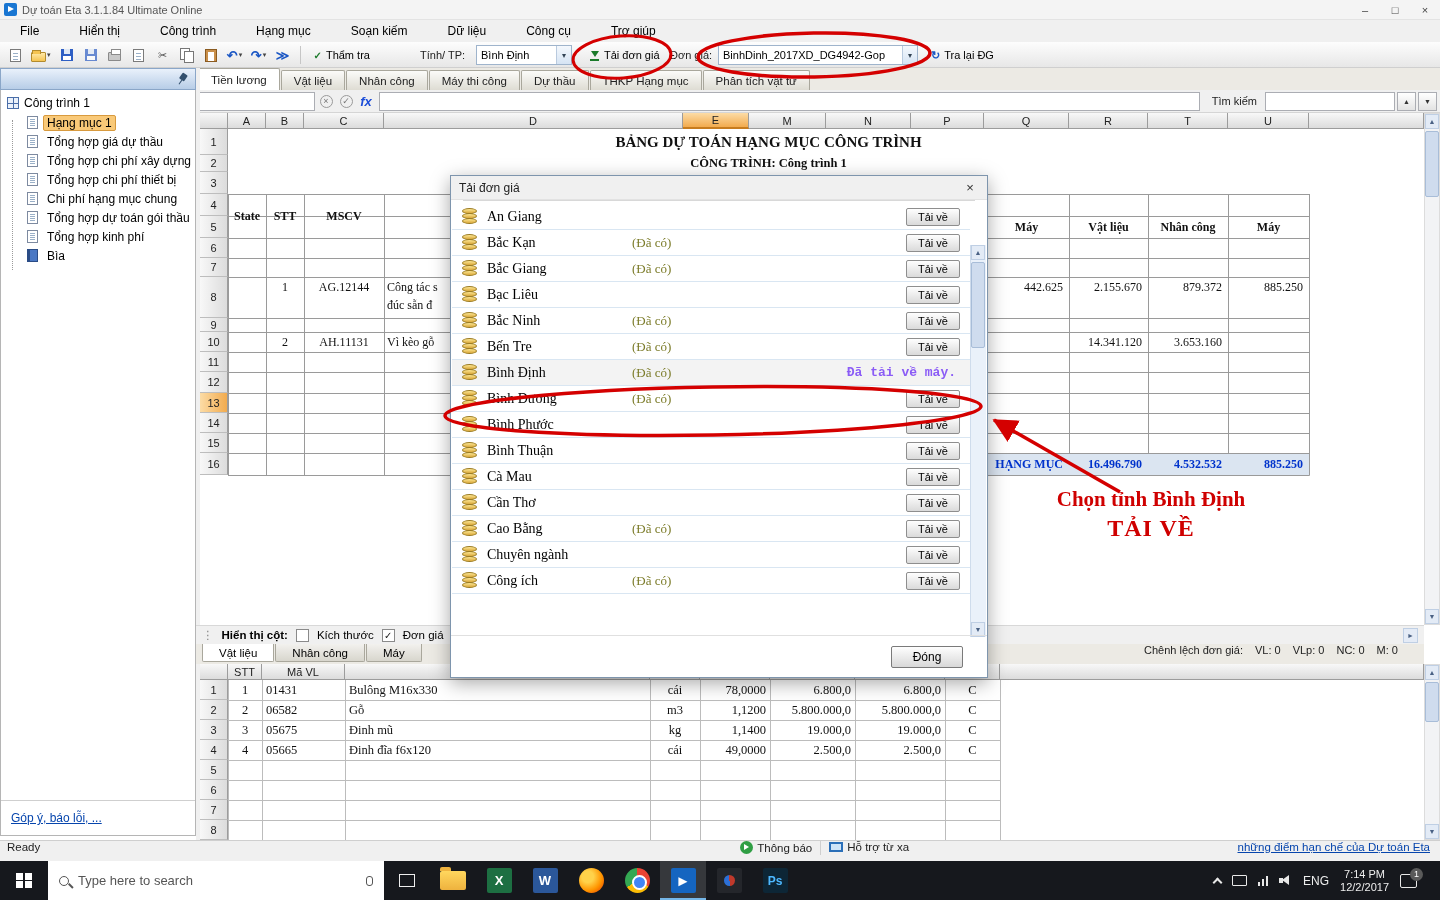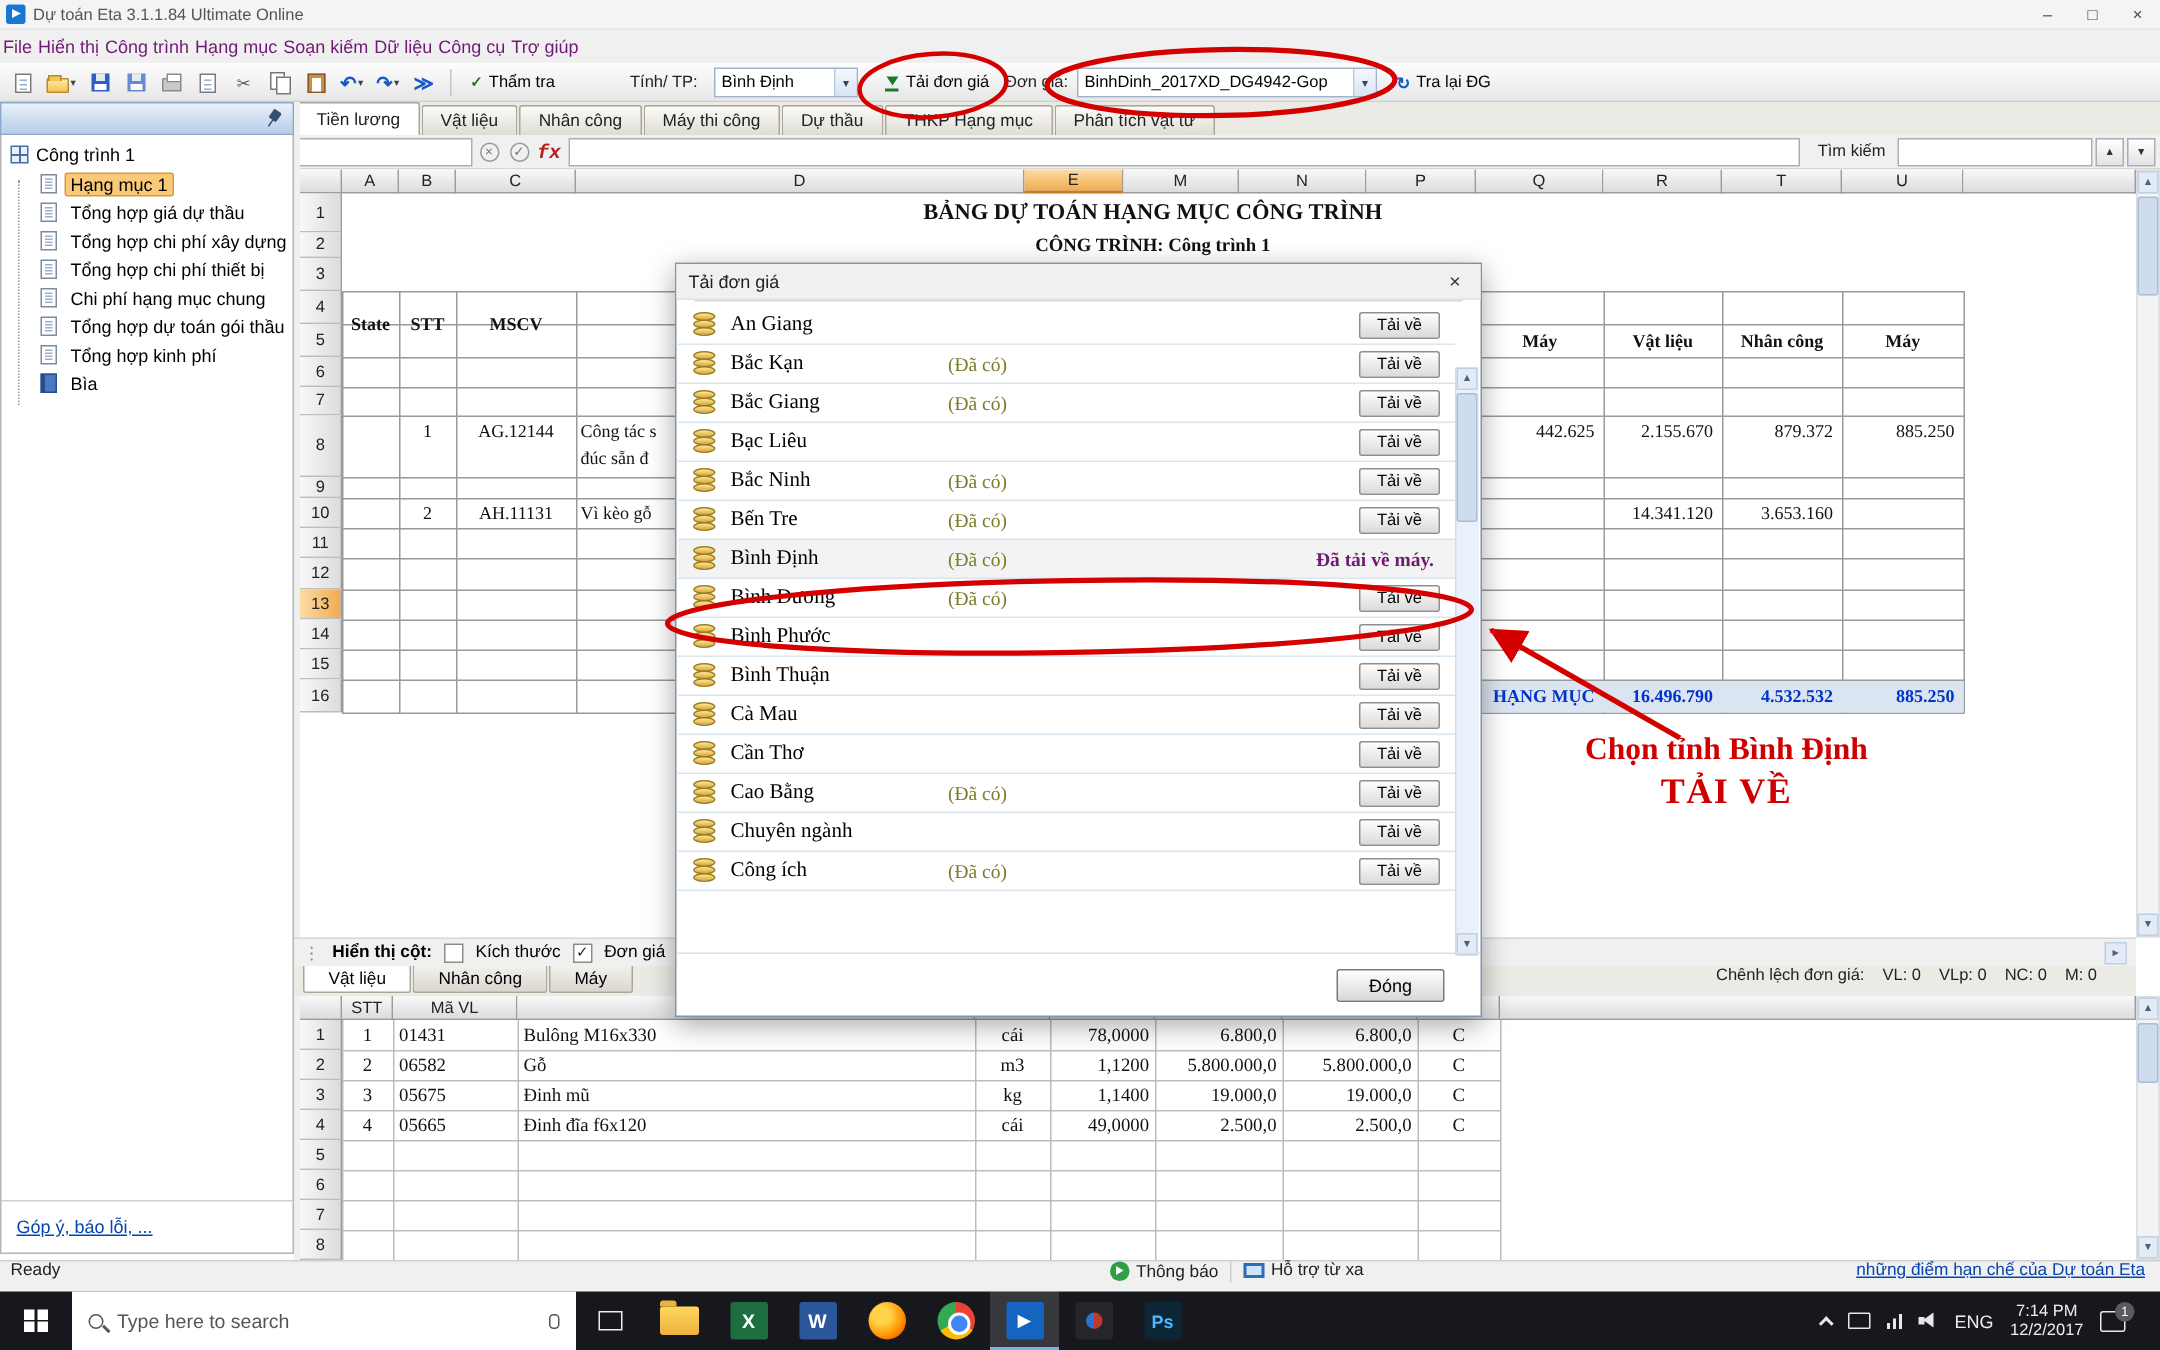--- a/index.html
+++ b/index.html
@@ -5,21 +5,21 @@
 *{margin:0;padding:0;box-sizing:border-box}
 html,body{width:1440px;height:900px}
 body{position:relative;overflow:hidden;background:#fff;font-family:"Liberation Sans",sans-serif;font-size:12px;color:#000}
 
 #titlebar{position:absolute;left:0;top:0;width:1440px;height:20px;background:#f4f4f4;border-bottom:1px solid #e3e3e3;display:flex;align-items:center;font-size:11px;color:#555}
 #app-logo{width:13px;height:13px;margin:0 5px 0 4px;background:#1976d2;border-radius:2px;position:relative;flex:none}
 #app-logo::after{content:"";position:absolute;left:4px;top:3px;border-left:6px solid #fff;border-top:3.5px solid transparent;border-bottom:3.5px solid transparent}
 .wbtn{width:30px;height:20px;display:flex;align-items:center;justify-content:center;color:#444;font-size:11px}
 
 #menubar{position:absolute;left:0;top:20px;width:1440px;height:22px;background:#f0f0f0;display:flex;align-items:center}
-.menu-item{padding:0 2px;height:100%;display:flex;align-items:center;font-size:12px;color:#701a75}
+.menu-item{padding:0 20px;height:100%;display:flex;align-items:center;font-size:12px;color:#000000}
 
 #toolbar{position:absolute;left:0;top:42px;width:1440px;height:26px;background:linear-gradient(#fdfdfd,#e7e7e7);border-bottom:1px solid #cfcfcf}
 #toolbar-left{position:absolute;left:4px;top:0;height:26px;display:flex;align-items:center;gap:2px}
 #toolbar-right{position:absolute;left:420px;top:0;height:26px;display:flex;align-items:center}
 .tbtn{height:22px;min-width:22px;padding:0 2px;border:1px solid transparent;border-radius:2px;display:flex;align-items:center;justify-content:center;gap:1px}
 .tsep{width:1px;height:18px;background:#c6c6c6;margin:0 4px}
 .tlabel{font-size:11px;color:#222;white-space:nowrap}
 .combo{height:20px;background:#fff;border:1px solid #9fb4cc;display:flex;align-items:center;font-size:11px;padding-left:4px;overflow:hidden;white-space:nowrap}
 .combo .arr{margin-left:auto;width:15px;height:100%;flex:none;display:flex;align-items:center;justify-content:center;background:linear-gradient(#f4f8fd,#d6e4f4);border-left:1px solid #b9cade;font-size:8px;color:#345}
 .toolbtn{height:22px;display:flex;align-items:center;gap:4px;padding:0 6px;font-size:11px;border:1px solid transparent;border-radius:2px;white-space:nowrap}
@@ -51,21 +51,21 @@
 .pin::before{content:"";position:absolute;left:2px;top:0;width:6px;height:7px;background:#33506e;border-radius:1px}
 .pin::after{content:"";position:absolute;left:4.5px;top:7px;width:1px;height:5px;background:#33506e}
 #tabrow{position:absolute;left:196px;top:68px;width:1244px;height:22px;background:#eceae4;display:flex;align-items:flex-end;padding-left:2px}
 .stab{height:20px;padding:0 12px;display:flex;align-items:center;font-size:11.5px;background:linear-gradient(#fbfbf9,#dedcd3);border:1px solid #a9a79c;border-bottom:none;border-radius:2px 2px 0 0;margin-right:1px;color:#222;white-space:nowrap}
 .stab.active{background:#fff;height:22px}
 
 #formulabar{position:absolute;left:196px;top:90px;width:1244px;height:23px;background:#f0f0f0;border-bottom:1px solid #d5d5d5;display:flex;align-items:center;gap:2px;padding:0 3px}
 #namebox{width:116px;height:19px;background:#fff;border:1px solid #abadb3;flex:none}
 .fbtn{width:18px;height:18px;display:flex;align-items:center;justify-content:center;font-size:11px;color:#8a8a8a;flex:none}
 .circ{width:13px;height:13px;border:1px solid #9a9a9a;border-radius:50%;display:flex;align-items:center;justify-content:center;font-size:9px;color:#777}
-#fx{font-family:Liberation Mono, monospace;font-style:italic;font-weight:bold;color:#b91c1c;font-size:13px}
+#fx{font-family:Liberation Sans, sans-serif;font-style:italic;font-weight:bold;color:#1d4ed8;font-size:13px}
 #formula-input{flex:1;height:19px;background:#fff;border:1px solid #abadb3;margin-left:2px;font:inherit}
 #search-label{font-size:11px;color:#222;margin:0 6px 0 10px;white-space:nowrap}
 #search-input2{width:130px;height:19px;background:#fff;border:1px solid #abadb3;flex:none;font:inherit}
 .updown{width:19px;height:19px;border:1px solid #abadb3;background:linear-gradient(#fff,#e3e3e3);display:flex;align-items:center;justify-content:center;font-size:7px;color:#333;flex:none}
 
 #vsplit{position:absolute;left:196px;top:68px;width:4px;height:772px;background:#f0f0f0}
 #leftpanel{position:absolute;left:0;top:90px;width:196px;height:746px;background:#fff;border:1px solid #b5b5b5;border-top:none}
 .tree-root{display:flex;align-items:center;gap:5px;padding:6px 2px 3px 6px;font-size:12px}
 .tree-item{display:flex;align-items:center;gap:5px;padding:1.5px 2px 1.5px 26px;font-size:12px}
 .tree-item .lbl{padding:0 3px;border:1px solid transparent;white-space:nowrap}
@@ -118,21 +118,21 @@
 #dlg-div{margin:0 12px;border-top:1px solid #d8d8d8}
 #dlg-list{margin:3px 17px 0 1px}
 .prow{display:flex;align-items:center;height:26px;border-bottom:1px solid #d9e6f2;padding:0 10px;gap:10px}
 .prow.highlight{background:#f3f3f3}
 .db-ico{width:15px;height:17px;position:relative;flex:none}
 .db-ico i{position:absolute;left:0;width:15px;height:6px;background:linear-gradient(#ffe894,#d9a83c);border:1px solid #9c7c22;border-radius:50%}
 .db-ico i:nth-child(1){top:0}.db-ico i:nth-child(2){top:5px}.db-ico i:nth-child(3){top:10px}
 .pname{width:135px;font-family:"Liberation Serif",serif;font-size:14px;white-space:nowrap}
 .pstat{width:150px;font-family:"Liberation Serif",serif;font-size:13px;color:#7c7c2a}
 .dlbtn{margin-left:auto;width:54px;height:18px;font-size:11px;font-family:inherit;background:linear-gradient(#fefefe,#dadada);border:1px solid #8e8e8e;border-radius:2px;flex:none}
-.pnote{margin-left:auto;font-family:Liberation Serif, serif;font-weight:bold;font-size:13px;color:#701a75;padding-right:4px;white-space:nowrap}
+.pnote{margin-left:auto;font-family:Liberation Mono, monospace;font-weight:bold;font-size:13px;color:#8b5cf6;padding-right:4px;white-space:nowrap}
 #dlg-scroll{position:absolute;right:1px;top:69px;height:392px;width:16px;background:#eaf1fa;border-left:1px solid #cfdcec}
 #dlg-footer{position:absolute;left:0;bottom:0;width:100%;height:42px;border-top:1px solid #e0e0e0;display:flex;align-items:center;justify-content:flex-end;padding-right:24px}
 #dong-btn{width:72px;height:22px;font-size:12px;font-family:inherit;background:linear-gradient(#fefefe,#d8d8d8);border:1px solid #7a7a7a;border-radius:2px}
 
 #annotations{position:absolute;left:0;top:0;z-index:80;pointer-events:none}
 #anno-text{position:absolute;left:1020px;top:487px;width:262px;text-align:center;color:#cf0000;font-family:"Liberation Serif",serif;font-weight:bold;z-index:80;pointer-events:none}
 #anno-line1{font-size:21px}
 #anno-line2{font-size:24px;margin-top:3px;letter-spacing:1px}
 
 #taskbar{position:absolute;left:0;top:861px;width:1440px;height:39px;background:#16181d;display:flex;align-items:stretch;z-index:90;color:#eee}

